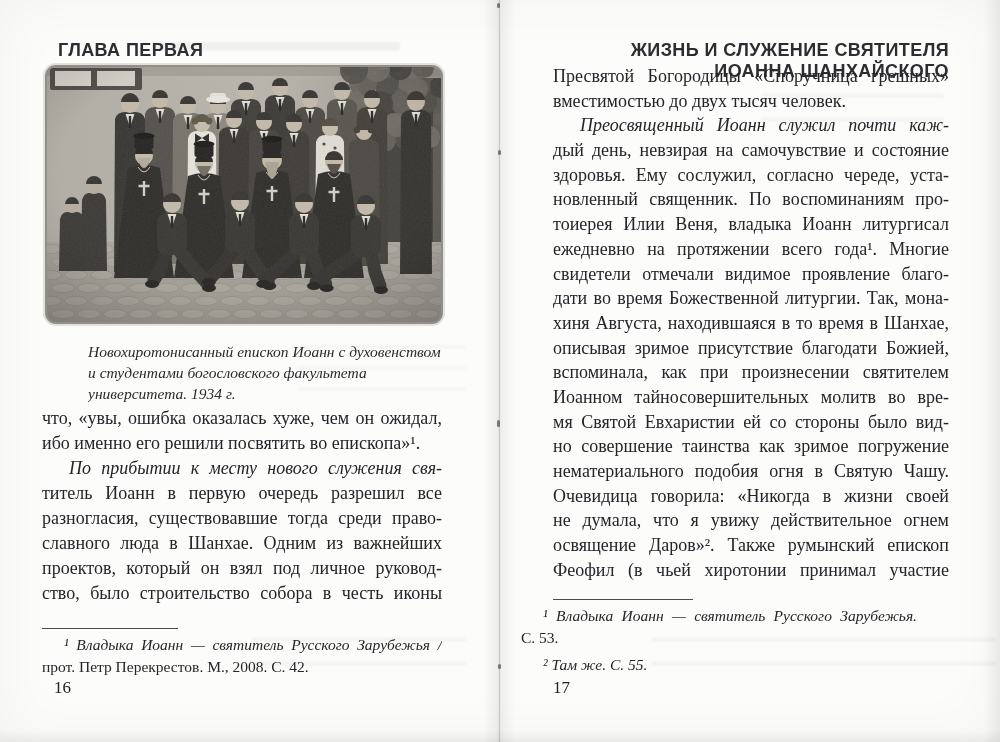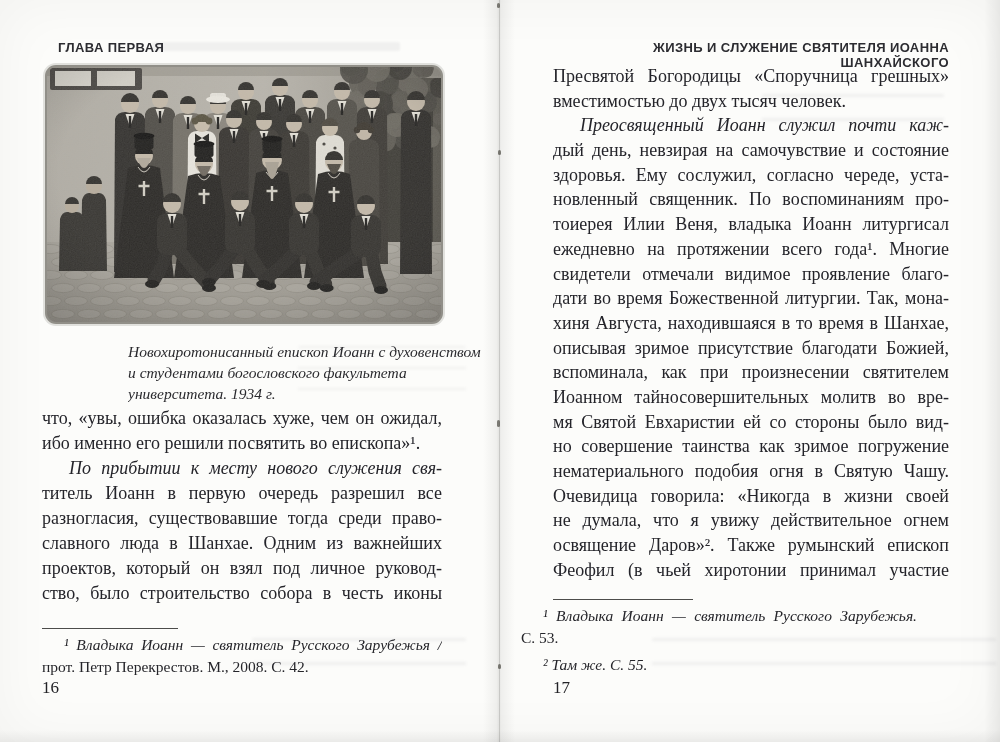--- a/index.html
+++ b/index.html
@@ -13,31 +13,31 @@
     background:linear-gradient(270deg,rgba(0,0,0,.06),rgba(0,0,0,0));}
   .edge-bottom{position:absolute;left:0;bottom:0;width:100%;height:12px;
     background:linear-gradient(0deg,rgba(0,0,0,.05),rgba(0,0,0,0));}
   .gutter{position:absolute;left:483px;top:0;width:32px;height:742px;
     background:linear-gradient(90deg,rgba(70,70,66,0) 0%,rgba(70,70,66,.07) 42%,rgba(70,70,66,.13) 50%,rgba(70,70,66,.07) 58%,rgba(70,70,66,0) 100%);}
   .gutter-line{position:absolute;left:499px;top:0;width:1px;height:742px;background:rgba(90,90,86,.22);}
   .speck{position:absolute;width:3px;height:5px;border-radius:2px;background:#56544e;opacity:.75;}
 
   .running-head{position:absolute;top:40px;
     font-family:"Liberation Sans","DejaVu Sans",sans-serif;
-    font-weight:bold;font-size:13px;letter-spacing:.4px;color:#2c2c31;}
+    font-weight:bold;font-size:18px;letter-spacing:.4px;color:#2c2c31;}
   .running-left{left:58px;}
   .running-right{left:553px;width:396px;text-align:right;}
 
   .photo-frame{position:absolute;left:46px;top:66px;width:396px;height:257px;
     border-radius:10px;overflow:hidden;outline:2px solid #918f88;outline-offset:-1px;
     box-shadow:0 0 0 3px rgba(145,143,136,.25);}
   .photo-frame svg{display:block;}
 
   .caption{position:absolute;left:88px;top:341px;width:360px;
-    font-style:italic;font-size:15.5px;color:#2a2a2e;margin-left:40px;}
+    font-style:italic;font-size:15.5px;color:#2a2a2e;}
   .cap-line{height:21px;line-height:21px;overflow:hidden;}
 
   .bodytext{position:absolute;font-size:18px;color:#24242a;}
   .body-left{left:42px;top:398px;width:400px;margin-top:8px;}
   .body-left .tline{height:25px;line-height:25px;}
   .body-right{left:553px;top:64px;width:396px;}
   .body-right .tline{height:24.7px;line-height:24.7px;}
 
   .tline{text-align:justify;text-align-last:justify;overflow:hidden;}
   .tline.end{text-align-last:left;}
@@ -47,21 +47,21 @@
   .fn-rule{position:absolute;height:1.4px;background:#4c4c4a;}
   .fn-rule-left{left:42px;top:628px;width:136px;}
   .fn-rule-right{left:553px;top:599px;width:140px;}
   .footnotes{position:absolute;font-size:15.5px;}
   .fn-left{left:42px;top:634px;width:400px;}
   .fn-right{left:521px;top:605px;width:396px;}
   .footnotes .tline{height:22px;line-height:22px;}
   .footnotes .ind{text-indent:22px;}
 
   .pagenum{position:absolute;font-size:17px;color:#222226;}
-  .pagenum-left{left:42px;top:678px;}
+  .pagenum-left{left:54px;top:678px;}
   .pagenum-right{left:553px;top:678px;width:396px;text-align:left;}
 
   .ghost{position:absolute;filter:blur(1.4px);opacity:.5;pointer-events:none;border-radius:2px;
     background:repeating-linear-gradient(180deg,rgba(86,86,100,.16) 0 2.6px,rgba(0,0,0,0) 2.6px 24px);}
   .ghost-line{position:absolute;filter:blur(1.3px);opacity:.45;pointer-events:none;
     background:rgba(86,86,100,.16);border-radius:2px;}
 </style>
 </head>
 <body>
 

